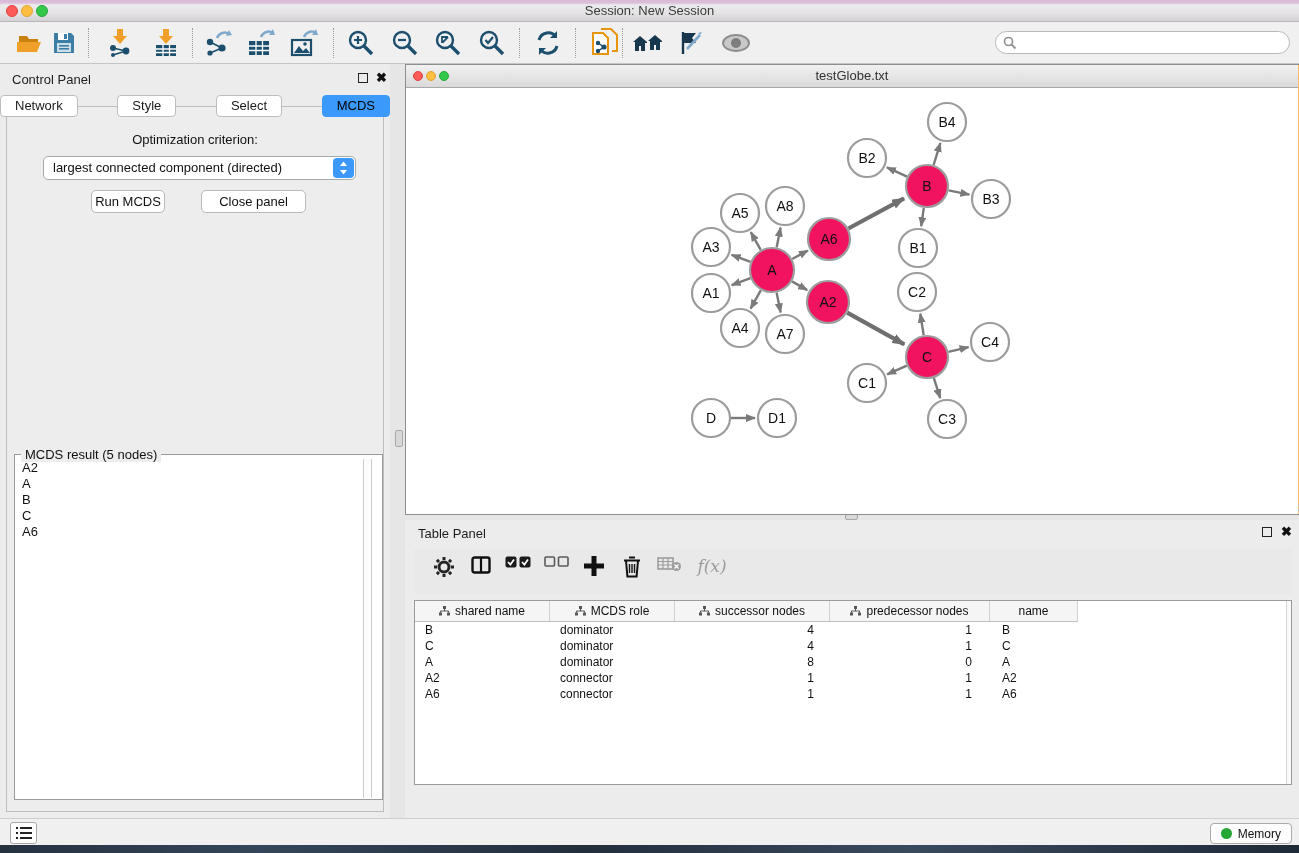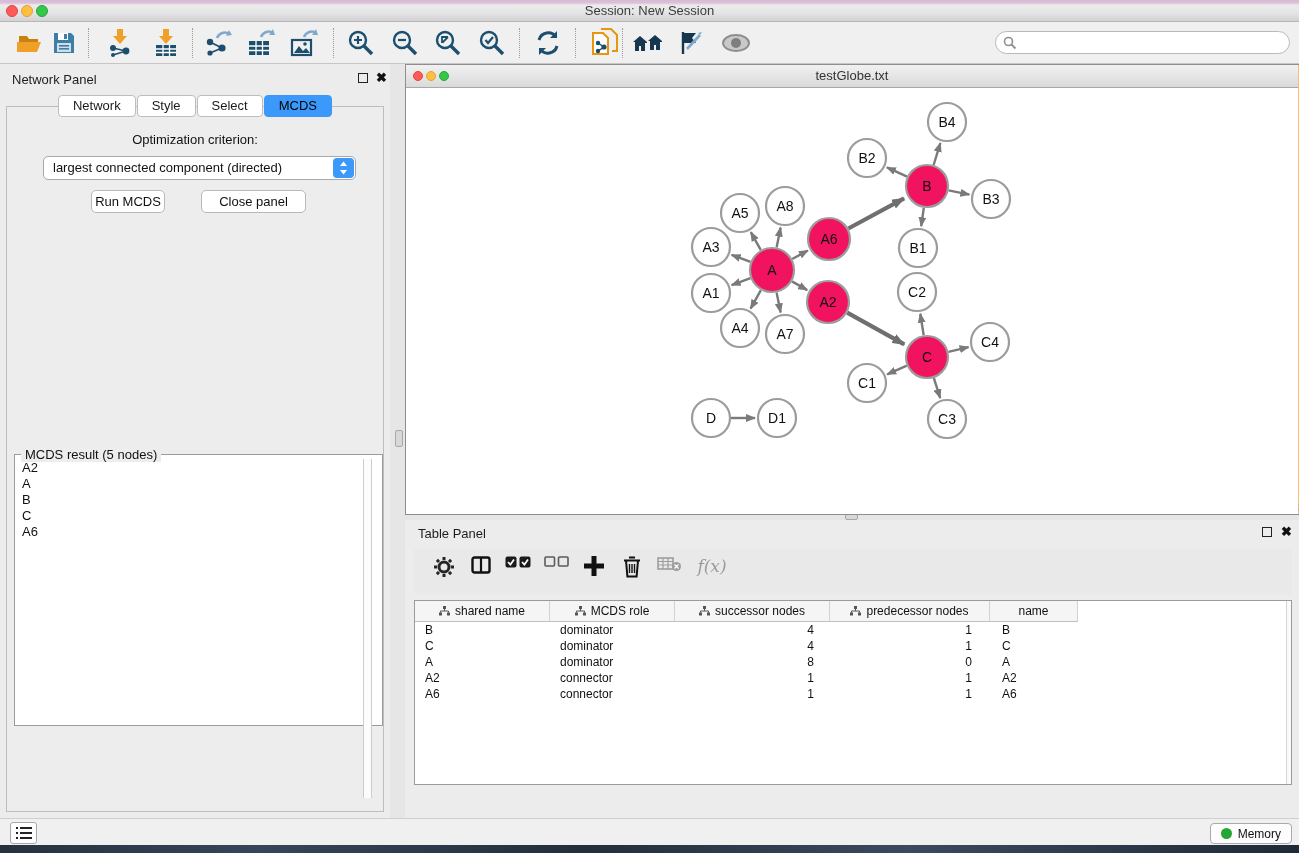--- a/index.html
+++ b/index.html
@@ -24,32 +24,32 @@
   #search-wrap { position:absolute; left:995px; top:9px; width:295px; height:23px; background:#fff;
     border:1px solid #b9b9b9; border-radius:12px; display:flex; align-items:center; padding-left:7px; }
   #search-input { border:none; outline:none; flex:1; height:19px; font-size:12px; background:transparent; }
 
   
   #control-panel { left:0; top:64px; width:390px; height:754px; background:#ececec; }
   #cp-header { left:0; top:0; width:390px; height:30px; }
   .panel-title { font-size:13px; color:#1d1d1d; }
   .float-box { width:10px; height:10px; border:1.5px solid #222; display:inline-block; }
   .close-x { font-size:13px; color:#111; font-weight:bold; line-height:10px; }
-  #cp-tabs { left:0; top:31px; width:390px; height:22px; display:flex; justify-content:center; gap:1px; z-index:3; }
+  #cp-tabs { left:0; top:31px; width:390px; height:22px; display:flex; justify-content:space-between; gap:1px; z-index:3; }
   .cp-tab { height:22px; padding:0 14px; background:#fff; border:1px solid #bdbdbd; border-radius:4px;
     font-size:13px; color:#1a1a1a; line-height:20px; }
   .cp-tab.selected { background:#3b99fc; border-color:#3b99fc; color:#000000; }
   #cp-body { left:6px; top:42px; width:378px; height:706px; background:#ededed; border:1px solid #bdbdbd; }
   #opt-label { left:0; top:68px; width:390px; text-align:center; font-size:13px; color:#111; }
   #criterion { left:43px; top:92px; width:313px; height:24px; background:#fff; border:1px solid #a9a9a9;
     border-radius:5px; font-size:13px; color:#111; line-height:22px; padding-left:9px; }
   #criterion .stepper { position:absolute; right:1px; top:1px; width:21px; height:20px; background:#3b99fc; border-radius:4px; }
   .mac-btn { position:absolute; height:23px; background:#fff; border:1px solid #b9b9b9; border-radius:5px;
     font-size:13px; color:#111; text-align:center; line-height:21px; }
-  #result-group { left:14px; top:390px; width:369px; height:272px; border:1px solid #9b9b9b; background:#fff; }
+  #result-group { left:14px; top:390px; width:369px; height:346px; border:1px solid #9b9b9b; background:#fff; }
   #result-title { position:absolute; left:6px; top:-8px; background:#ededed; padding:0 4px; font-size:13px; color:#111; }
   #result-list { position:absolute; left:1px; top:5px; width:356px; height:338px; overflow:hidden; }
   .result-item { font-size:13px; color:#111; line-height:16px; padding-left:6px; }
   #result-scroll { position:absolute; right:10px; top:4px; width:9px; height:339px; background:#fcfcfc;
     border-left:1px solid #ccc; border-right:1px solid #ccc; }
 
   
   #net-window { left:405px; top:64px; width:908px; height:451px; background:#fdba74; border:1px solid #8e8e8e; }
   #net-titlebar { left:0; top:0; width:892px; height:23px;
     background:linear-gradient(180deg,#f1f1f1,#dadada); border-bottom:1px solid #a8a8a8; }
@@ -242,21 +242,21 @@
     <svg width="14" height="14" viewBox="0 0 14 14">
         <circle cx="5.5" cy="5.5" r="4" fill="none" stroke="#8f8f8f" stroke-width="1.6"></circle>
         <path d="M8.5 8.5l4 4" stroke="#8f8f8f" stroke-width="1.8"></path>
       </svg>
     <input id="search-input" placeholder="" style="">
   </div>
 </div>
 
 <div id="control-panel" class="abs">
   <div id="cp-header" class="abs">
-    <span class="panel-title abs" style="left:12px; top:8px">Network Panel</span>
+    <span class="panel-title abs" style="left:12px; top:8px">Control Panel</span>
     <span class="float-box abs" style="left:358px; top:9px"></span>
     <span class="close-x abs" style="left:376px; top:9px">✖</span>
   </div>
   <div id="cp-tabs" class="abs">
     <div class="cp-tab">Network</div>
     <div class="cp-tab">Style</div>
     <div class="cp-tab">Select</div>
     <div class="cp-tab selected">MCDS</div>
   </div>
   <div id="cp-body" class="abs"></div>

